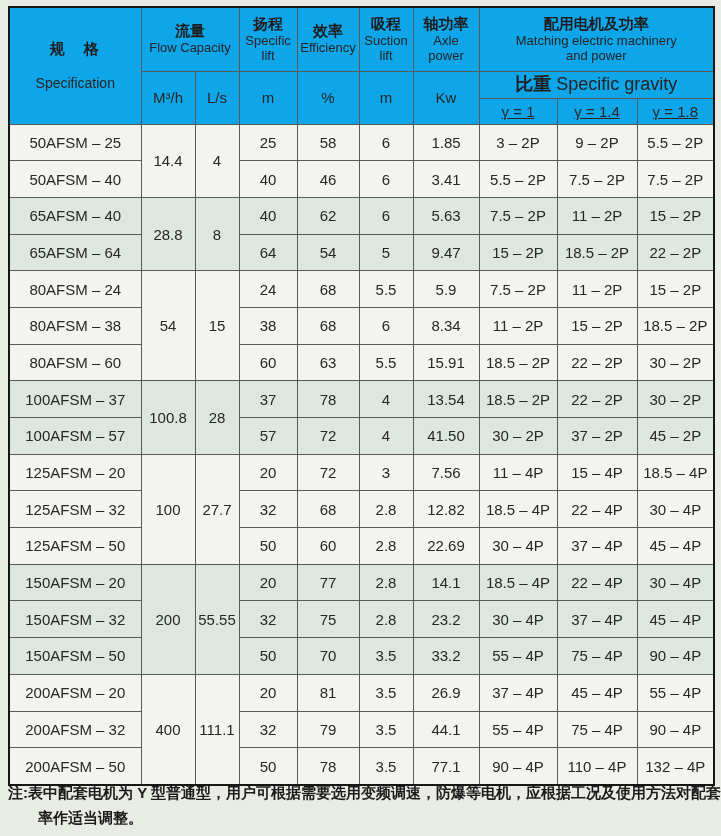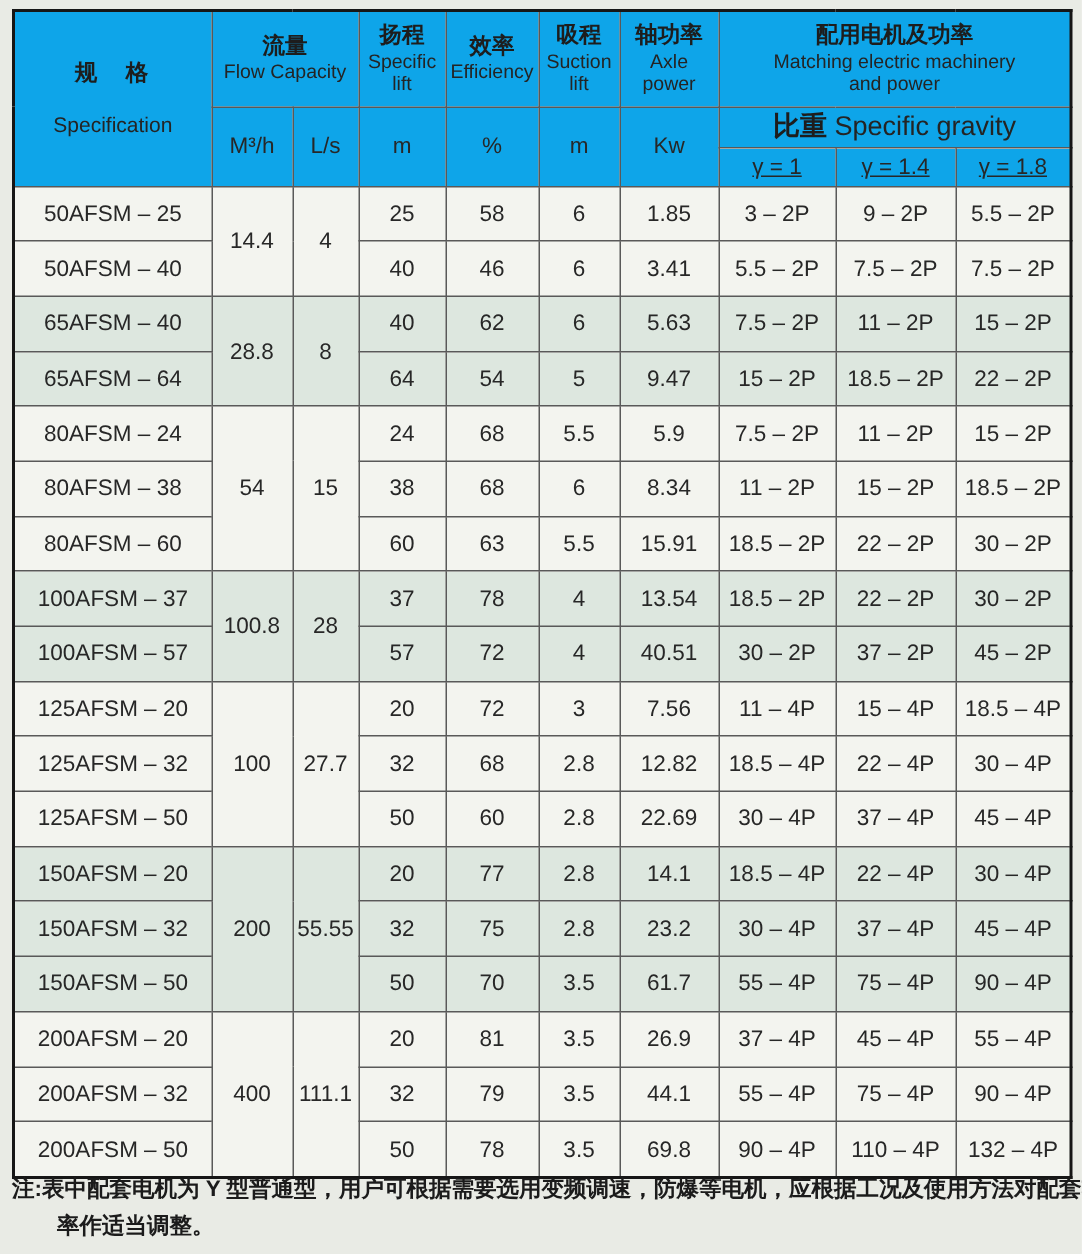--- a/index.html
+++ b/index.html
@@ -233,21 +233,21 @@
           <td>13.54</td>
           <td>18.5 – 2P</td>
           <td>22 – 2P</td>
           <td>30 – 2P</td>
         </tr>
         <tr class="shade-green">
           <td>100AFSM – 57</td>
           <td>57</td>
           <td>72</td>
           <td>4</td>
-          <td>40.51</td>
+          <td>41.50</td>
           <td>30 – 2P</td>
           <td>37 – 2P</td>
           <td>45 – 2P</td>
         </tr>
         <tr class="shade-light">
           <td>125AFSM – 20</td>
           <td rowspan="3">100</td>
           <td rowspan="3">27.7</td>
           <td>20</td>
           <td>72</td>
@@ -297,21 +297,21 @@
           <td>23.2</td>
           <td>30 – 4P</td>
           <td>37 – 4P</td>
           <td>45 – 4P</td>
         </tr>
         <tr class="shade-green">
           <td>150AFSM – 50</td>
           <td>50</td>
           <td>70</td>
           <td>3.5</td>
-          <td>61.7</td>
+          <td>33.2</td>
           <td>55 – 4P</td>
           <td>75 – 4P</td>
           <td>90 – 4P</td>
         </tr>
         <tr class="shade-light">
           <td>200AFSM – 20</td>
           <td rowspan="3">400</td>
           <td rowspan="3">111.1</td>
           <td>20</td>
           <td>81</td>
@@ -329,21 +329,21 @@
           <td>44.1</td>
           <td>55 – 4P</td>
           <td>75 – 4P</td>
           <td>90 – 4P</td>
         </tr>
         <tr class="shade-light">
           <td>200AFSM – 50</td>
           <td>50</td>
           <td>78</td>
           <td>3.5</td>
-          <td>69.8</td>
+          <td>77.1</td>
           <td>90 – 4P</td>
           <td>110 – 4P</td>
           <td>132 – 4P</td>
         </tr>
       </tbody>
   </table>
 
   <div class="footnote">注:表中配套电机为 Y 型普通型，用户可根据需要选用变频调速，防爆等电机，应根据工况及使用方法对配套功率作适当调整。</div>
 
 </div>

